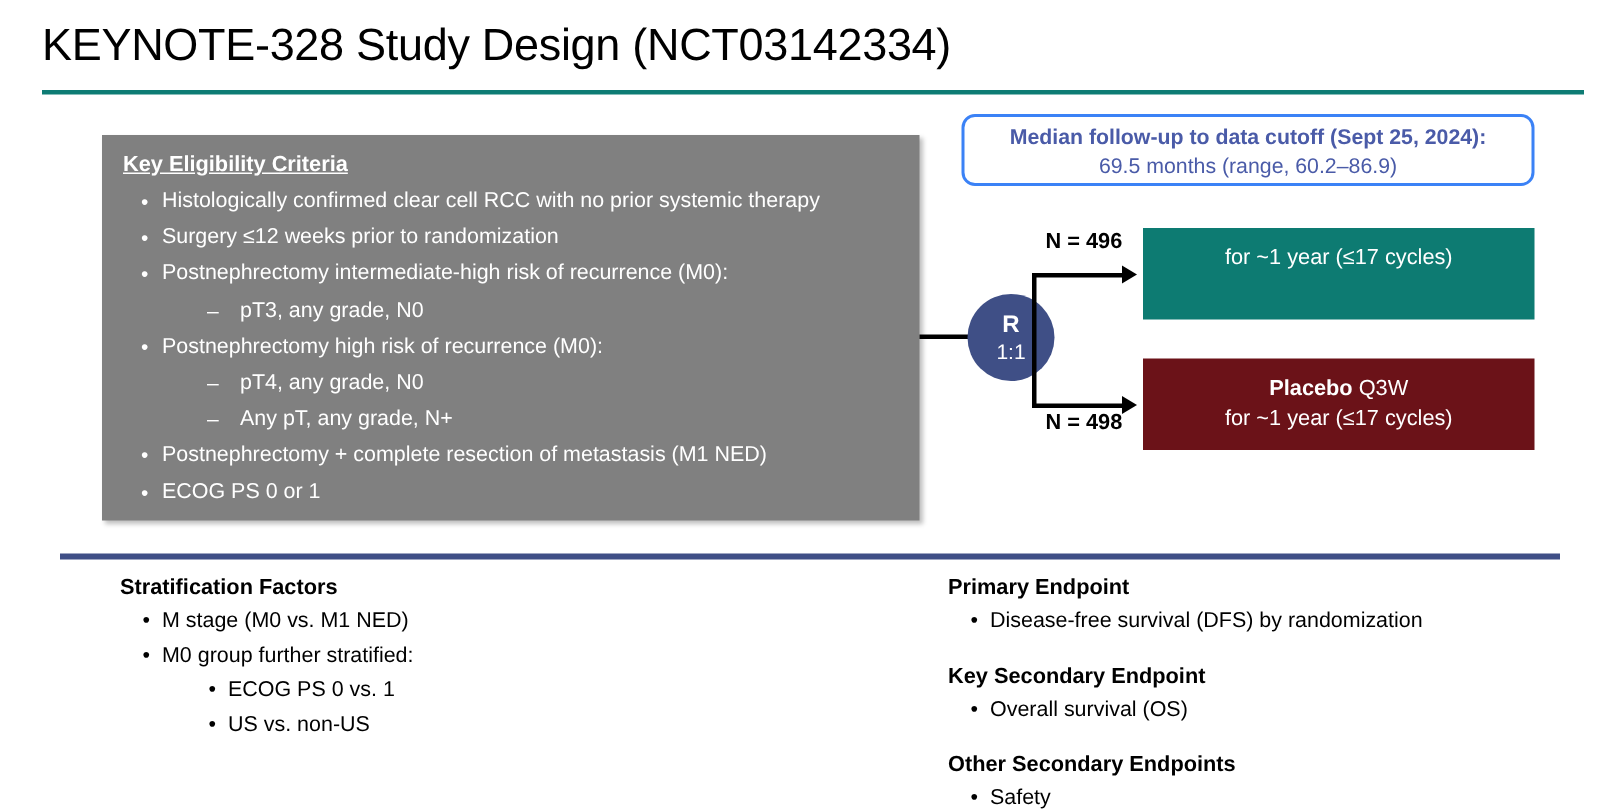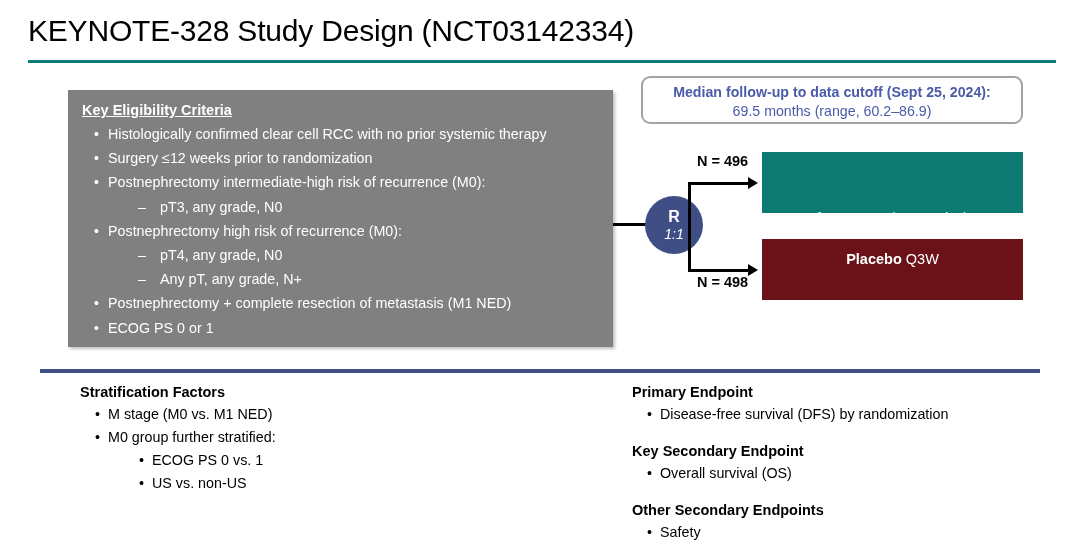--- a/index.html
+++ b/index.html
@@ -84,21 +84,21 @@
     left: 56px;
   }
 
   
   #followup-callout {
     position: absolute;
     left: 641px;
     top: 76px;
     width: 382px;
     height: 48px;
-    border: 2px solid #a3a3a3;
+    border: 2px solid #3b82f6;
     border-radius: 9px;
     box-sizing: border-box;
     color: #4a5ba8;
     text-align: center;
     padding-top: 5px;
   }
   #followup-line1 {
     font-size: 14.2px;
     font-weight: bold;
     line-height: 19px;
@@ -128,21 +128,20 @@
   #rand-letter {
     font-size: 16px;
     font-weight: bold;
     display: block;
     line-height: 18px;
   }
   #rand-ratio {
     font-size: 14px;
     display: block;
     line-height: 17px;
-    font-style: italic;
   }
   
   #connector-stub {
     position: absolute;
     left: 613px;
     top: 223px;
     width: 34px;
     height: 3px;
     background: #000000;
   }
@@ -190,21 +189,20 @@
   .arm-line1 {
     font-size: 14.5px;
     line-height: 20px;
     white-space: nowrap;
   }
   .arm-line1 .drug { font-weight: bold; }
   .arm-line2 {
     font-size: 14.5px;
     line-height: 20px;
     white-space: nowrap;
-    margin-top: 46px;
   }
   .n-label {
     position: absolute;
     font-size: 14.5px;
     font-weight: bold;
     white-space: nowrap;
   }
   #n-pembro { left: 697px; top: 153px; }
   #n-placebo { left: 697px; top: 274px; }
 

